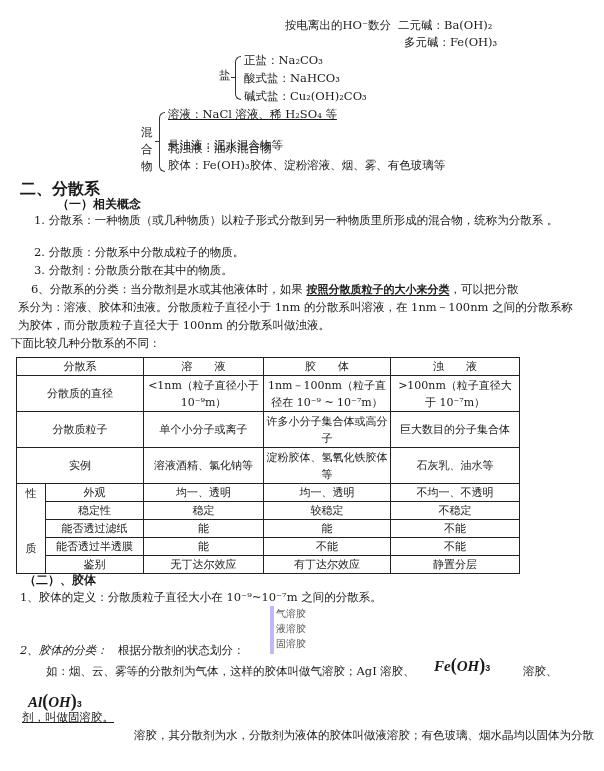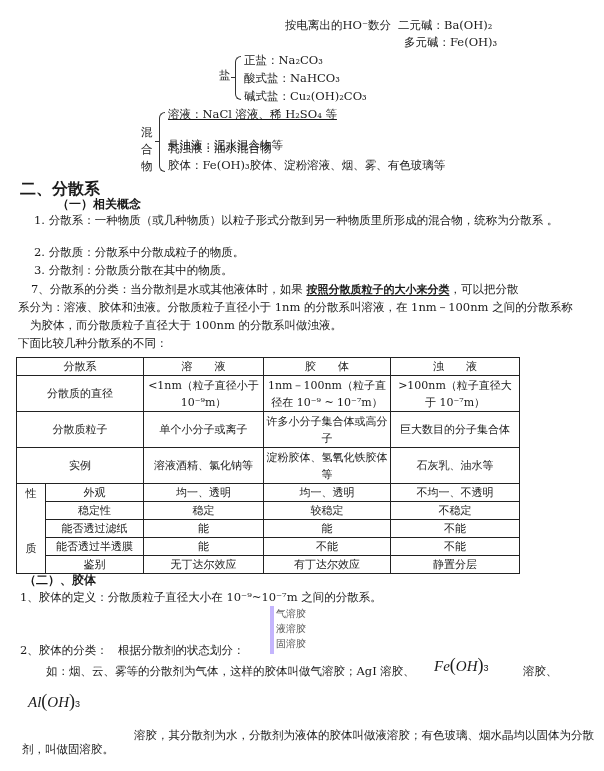--- a/index.html
+++ b/index.html
@@ -5,21 +5,21 @@
   html, body { margin:0; padding:0; background:#ffffff; }
   body { width:604px; height:771px; position:relative; overflow:hidden;
          font-family:"DejaVu Serif","Liberation Serif",serif; color:#1a1a1a; font-size:11.5px; }
   .abs { position:absolute; white-space:nowrap; line-height:1; }
   .bold { font-family:"DejaVu Sans","Liberation Sans",sans-serif; font-weight:bold; }
   .brace { position:absolute; border:1px solid #333; border-right:none; border-radius:6px 0 0 6px; }
   .brace-tip { position:absolute; width:4px; height:1px; background:#333; }
   table.cmp { position:absolute; left:16px; top:357px; width:503px; border-collapse:collapse; table-layout:fixed; font-size:11px; }
   table.cmp td { border:1px solid #222; text-align:center; vertical-align:middle; padding:0 2px; line-height:17px; }
   .u { text-decoration:underline; text-underline-offset:2px; }
-  .ital { font-family:"Liberation Serif","DejaVu Serif",serif; font-style:italic; font-size:15px; }
+  .ital { font-family:"Liberation Serif","DejaVu Serif",serif; font-style:italic; font-size:15px;font-weight:bold; }
   .paren { font-family:"Liberation Serif",serif; font-size:18px; font-style:normal; }
   .small3 { font-family:"Liberation Sans",sans-serif; font-size:9px; font-style:normal; }
   .vbox { position:absolute; border-left:4px solid #c4b5fd; }
   .vbox div { font-family:"DejaVu Sans",sans-serif; font-size:10px; color:#555; line-height:15px; padding-left:2px; }
 </style>
 </head>
 <body>
 
 <div class="abs" style="left:285px;top:20px;">按电离出的HO⁻数分</div>
 <div class="abs" style="left:398px;top:20px;">
@@ -45,25 +45,25 @@
 <div class="abs" style="left:168px;top:140px;text-align:right;">悬浊液：泥水混合物等</div>
 <div class="abs" style="left:168px;top:143px;">乳浊液：油水混合物</div>
 <div class="abs" style="left:168px;top:160px;">胶体：Fe(OH)₃胶体、淀粉溶液、烟、雾、有色玻璃等</div>
 
 <div class="abs bold" style="left:20px;top:181px;font-size:16px;">二、分散系</div>
 <div class="abs bold" style="left:18px;top:198px;font-size:12px;margin-left:39px;">（一）相关概念</div>
 <div class="abs" style="left:34px;top:215px;">1. 分散系：一种物质（或几种物质）以粒子形式分散到另一种物质里所形成的混合物，统称为分散系 。</div>
 <div class="abs" style="left:34px;top:247px;">2. 分散质：分散系中分散成粒子的物质。</div>
 <div class="abs" style="left:34px;top:265px;">3. 分散剂：分散质分散在其中的物质。</div>
 <div class="abs" style="left:31px;top:284px;">
-  <span>7、分散系的分类：当分散剂是水或其他液体时，如果 </span><span class="bold u" style="font-size:11px;">按照分散质粒子的大小来分类</span><span>，可以把分散</span>
+  <span>6、分散系的分类：当分散剂是水或其他液体时，如果 </span><span class="bold u" style="font-size:11px;">按照分散质粒子的大小来分类</span><span>，可以把分散</span>
 </div>
 <div class="abs" style="left:18px;top:302px;">系分为：溶液、胶体和浊液。分散质粒子直径小于 1nm 的分散系叫溶液，在 1nm－100nm 之间的分散系称</div>
-<div class="abs" style="left:18px;top:320px;margin-left:12px;">为胶体，而分散质粒子直径大于 100nm 的分散系叫做浊液。</div>
-<div class="abs" style="left:18px;top:338px;">下面比较几种分散系的不同：</div>
+<div class="abs" style="left:18px;top:320px;">为胶体，而分散质粒子直径大于 100nm 的分散系叫做浊液。</div>
+<div class="abs" style="left:11px;top:338px;">下面比较几种分散系的不同：</div>
 
 <table class="cmp">
   <colgroup>
       <col style="width:29px">
       <col style="width:98px">
       <col style="width:120px">
       <col style="width:127px">
       <col style="width:129px">
     </colgroup>
   <tbody>
@@ -129,26 +129,26 @@
   </table>
 
 <div class="abs bold" style="left:24px;top:574px;font-size:12px;">（二）、胶体</div>
 <div class="abs" style="left:20px;top:592px;">1、胶体的定义：分散质粒子直径大小在 10⁻⁹~10⁻⁷m 之间的分散系。</div>
 
 <div class="vbox" style="left:270px;top:606px;height:48px;">
   <div>气溶胶</div>
   <div>液溶胶</div>
   <div>固溶胶</div>
 </div>
-<div class="abs" style="left:20px;top:645px;">2、胶体的分类：</div>
+<div class="abs" style="left:20px;top:645px;font-style:italic;">2、胶体的分类：</div>
 <div class="abs" style="left:118px;top:645px;">根据分散剂的状态划分：</div>
 
 <div class="abs" style="left:46px;top:666px;">如：烟、云、雾等的分散剂为气体，这样的胶体叫做气溶胶；AgI 溶胶、</div>
 <div class="abs ital" style="left:434px;top:656px;">
   <span>Fe</span><span class="paren">(</span><span>OH</span><span class="paren">)</span><span class="small3">3</span>
 </div>
 <div class="abs" style="left:523px;top:666px;">溶胶、</div>
 
 <div class="abs ital" style="left:28px;top:692px;">
   <span>Al</span><span class="paren">(</span><span>OH</span><span class="paren">)</span><span class="small3">3</span>
 </div>
 <div class="abs" style="left:90px;top:730px;margin-left:44px;">溶胶，其分散剂为水，分散剂为液体的胶体叫做液溶胶；有色玻璃、烟水晶均以固体为分散</div>
-<div class="abs" style="left:22px;top:744px;">剂，叫做固溶胶。</div>
+<div class="abs" style="left:22px;top:712px;text-decoration:underline;">剂，叫做固溶胶。</div>
 
 </body></html>

